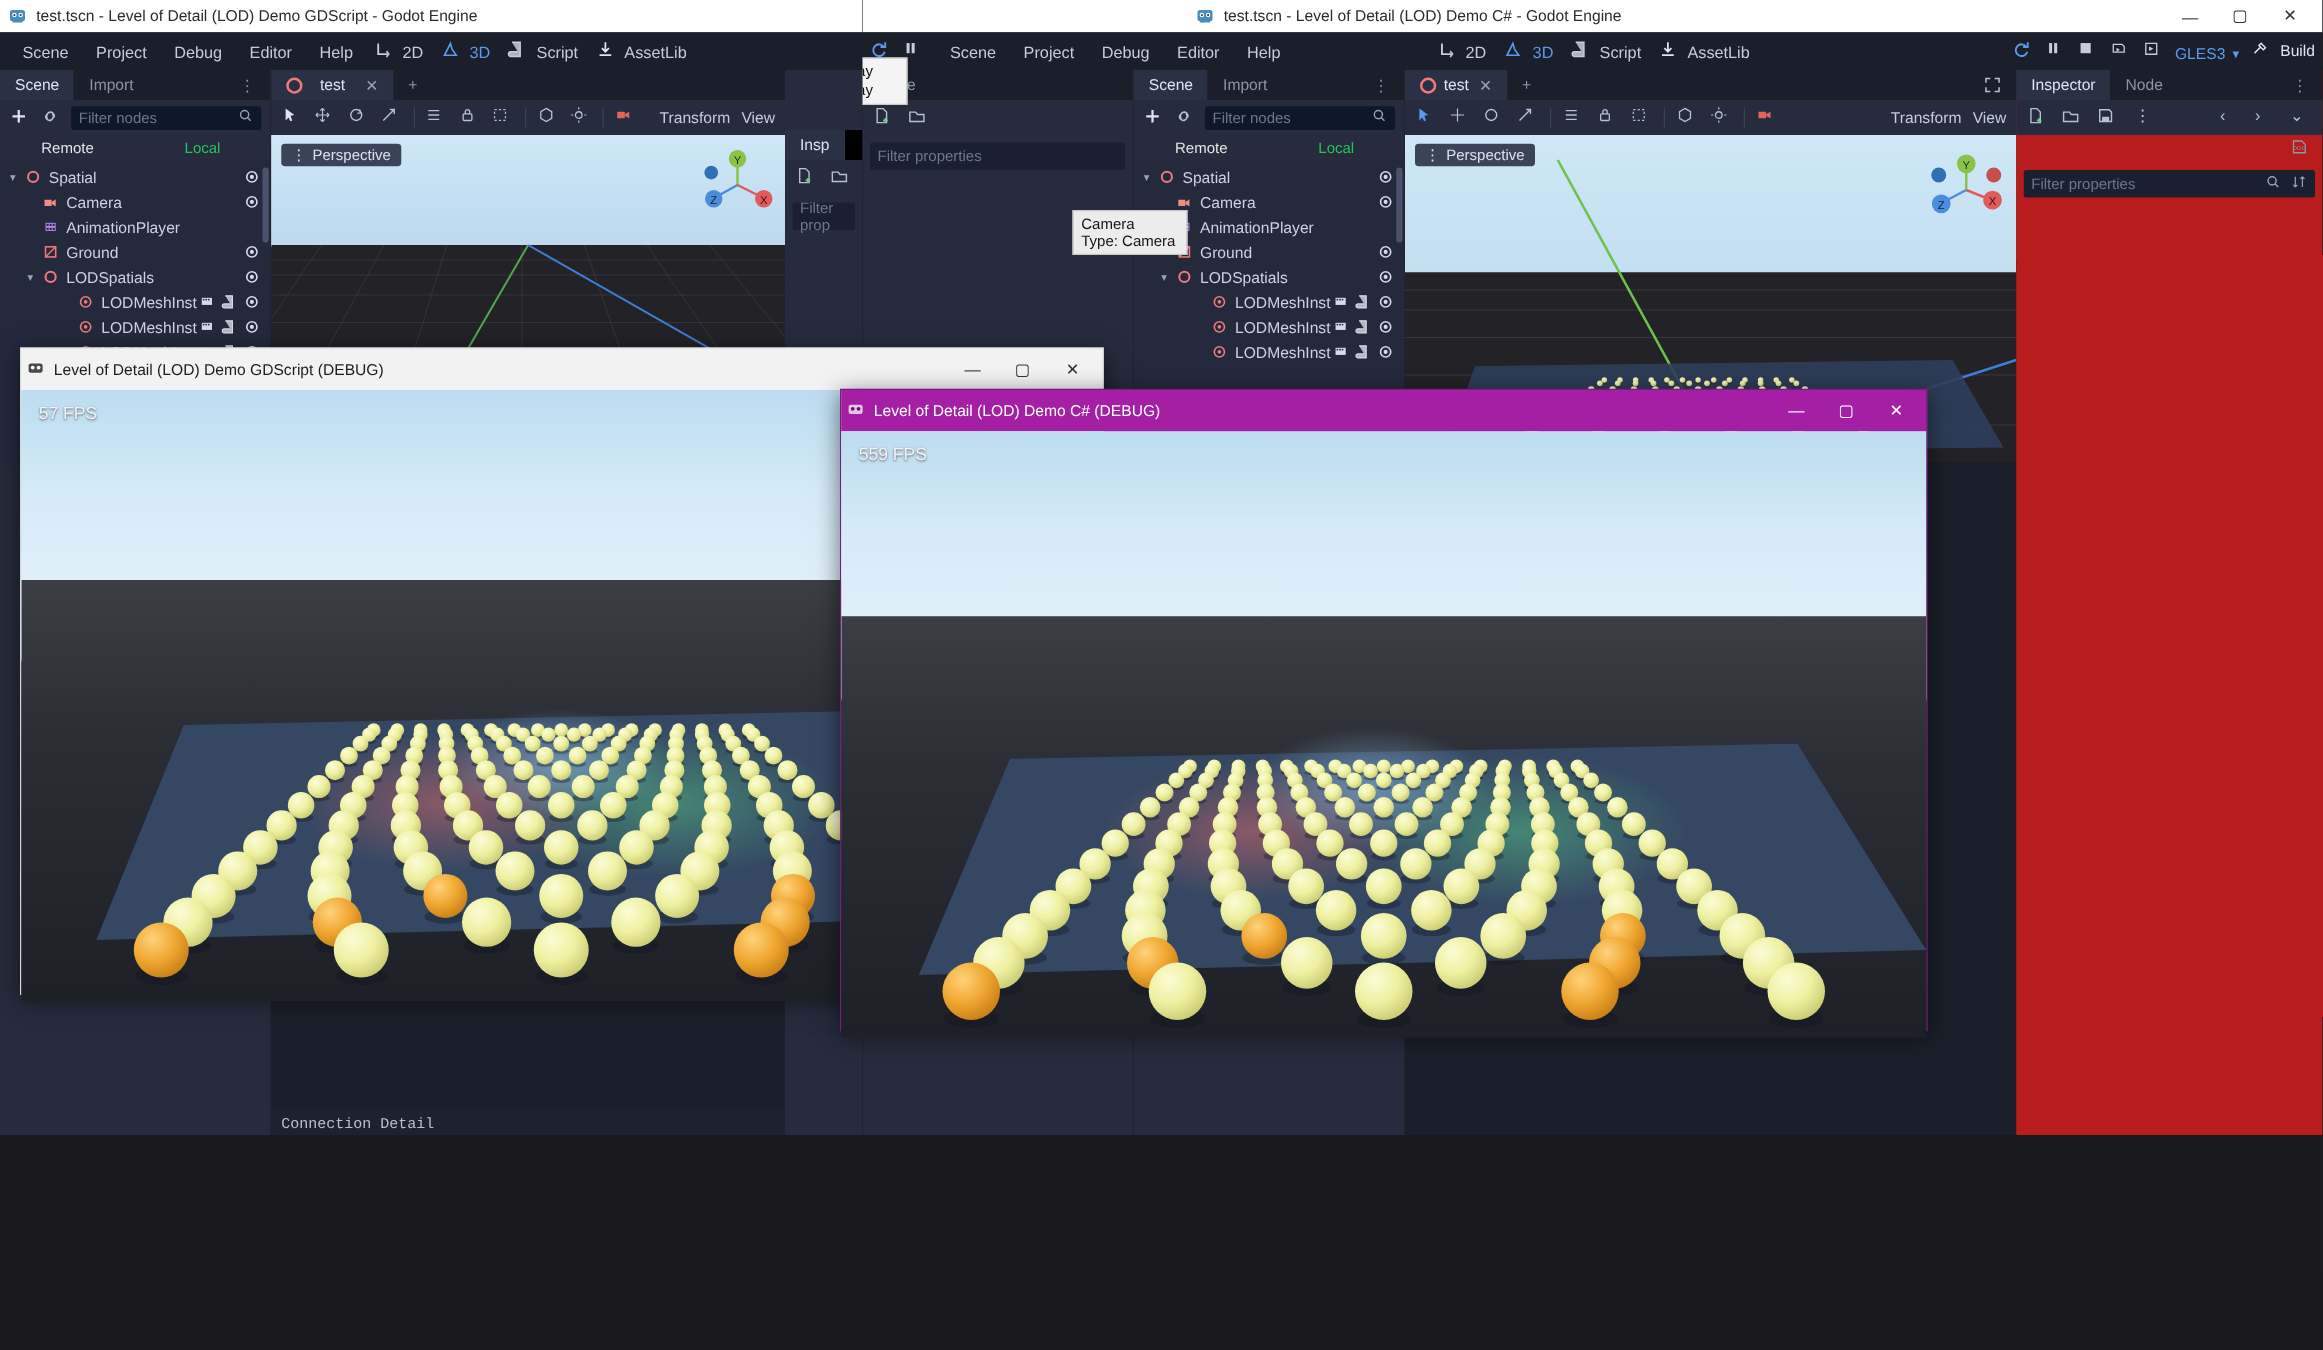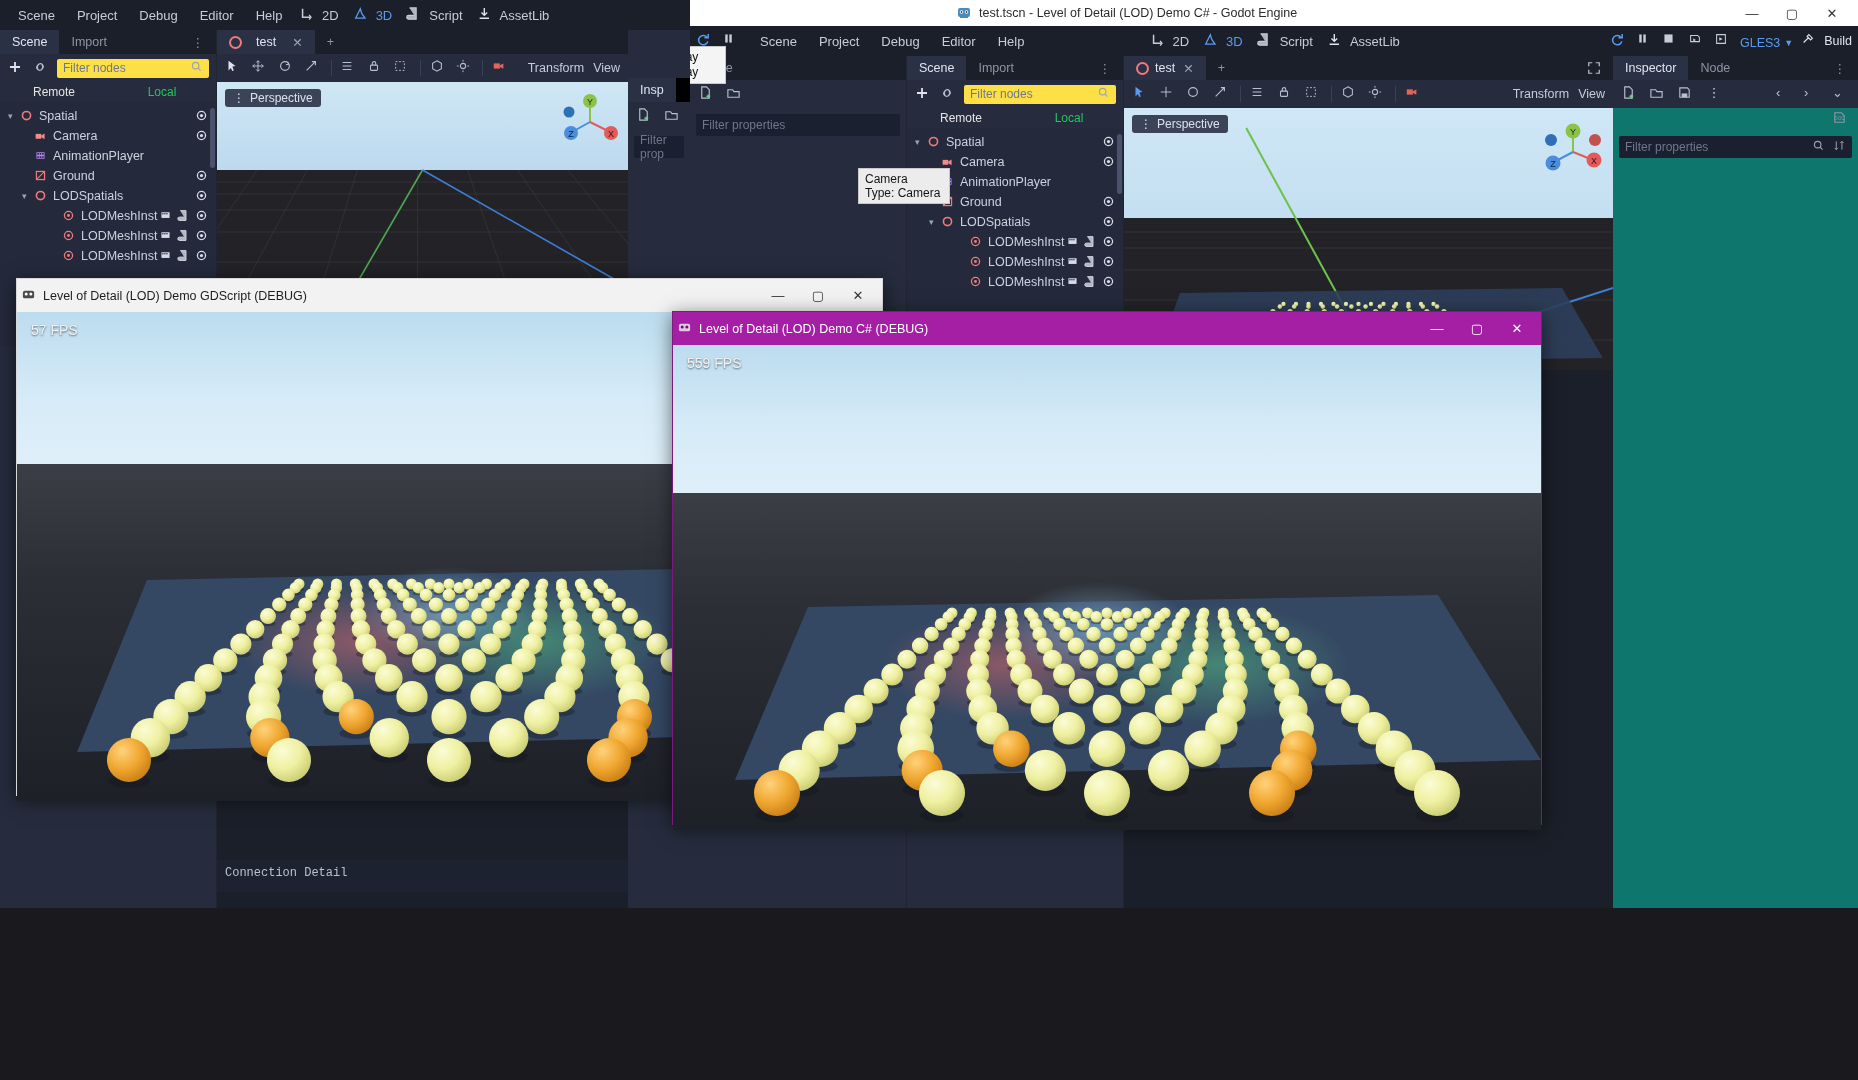--- a/index.html
+++ b/index.html
@@ -21,21 +21,21 @@
   .mi{padding:4px 10px;color:#c6ccd8;font-size:13px;border-radius:3px;}
   .center-tools{position:absolute;left:50%;transform:translateX(-50%);display:flex;align-items:flex-end;gap:14px;padding-left:48px;}
   .ct{display:flex;align-items:center;gap:5px;color:#c6ccd8;font-size:13px;}
   .ct.active{color:#5a9bf0;}
   .right-tools{position:absolute;right:6px;display:flex;align-items:flex-end;gap:8px;}
   .icobox{width:18px;height:18px;display:inline-block;position:relative;}
   .tabs{display:flex;height:24px;align-items:stretch;background:#1b1f29;}
   .tab{padding:4px 12px;font-size:12.5px;color:#8c94a6;background:#1b1f29;display:flex;align-items:center;}
   .tab.active{background:#2a3145;color:#dfe4ee;}
   .toolrow{height:28px;display:flex;align-items:center;gap:7px;padding:0 7px;background:#262c3d;}
-  .filterbox{flex:1 1 auto;height:19px;background:#fde047;border-radius:2px;display:flex;
+  .filterbox{flex:1 1 auto;height:19px;background:#0f172a;border-radius:2px;display:flex;
              align-items:center;padding:0 6px;color:#6e7party;}
   .filterbox span{color:#6e778c;font-size:12px;}
   .rl{height:20px;display:flex;background:#262c3d;font-size:12px;}
   .rl div{flex:1;text-align:center;color:#e5e5e5;line-height:20px;}
   .rl div.sel{color:#22c55e;}
   .tree{background:#242a3c;padding-top:4px;}
   .trow{height:20px;display:flex;align-items:center;font-size:12.5px;color:#ccd2de;padding-left:6px;position:relative;}
   .indent1{padding-left:8px;}
   .indent2{padding-left:22px;}
   .indent3{padding-left:50px;}
@@ -62,20 +62,33 @@
   
   .tip{position:absolute;background:#f4f4f4;color:#111;font-size:12px;
        padding:3px 6px;line-height:15px;border:1px solid #c9c9c9;z-index:60;}
   .tipdark{position:absolute;background:#ececec;color:#141414;font-size:12px;padding:3px 6px;border:1px solid #c8c8c8;z-index:60;}
   .vscroll{position:absolute;right:1px;width:5px;border-radius:3px;background:#4a536b;}
 </style>
 </head>
 <body>
 
 <div class="win" id="win-gd" style="left:0;top:0;width:690px;height:908px;">
+  <div class="titlebar">
+    <span class="tb-ico">
+      <svg viewBox="0 0 16 16" width="16" height="16">
+          <rect x="2" y="3" width="12" height="9" rx="2" fill="#478cbf"></rect>
+          <circle cx="5.5" cy="7" r="1.8" fill="#fff"></circle>
+          <circle cx="10.5" cy="7" r="1.8" fill="#fff"></circle>
+          <circle cx="5.5" cy="7" r=".9" fill="#414042"></circle>
+          <circle cx="10.5" cy="7" r=".9" fill="#414042"></circle>
+          <rect x="4" y="11" width="8" height="2" fill="#478cbf"></rect>
+        </svg>
+    </span>
+    <span class="tb-text">test.tscn - Level of Detail (LOD) Demo GDScript - Godot Engine</span>
+  </div>
   <div class="godot">
 
     <div class="menubar">
       <div class="mi">Scene</div>
       <div class="mi">Project</div>
       <div class="mi">Debug</div>
       <div class="mi">Editor</div>
       <div class="mi">Help</div>
       <div class="center-tools" style="left:58%;">
         <div class="ct">
@@ -909,21 +922,21 @@
             <text x="55" y="46" font-size="9" text-anchor="middle" fill="#3d0d0d">X</text>
           <circle cx="14" cy="45" r="7.5" fill="#4a8ddc"></circle>
             <text x="14" y="49" font-size="9" text-anchor="middle" fill="#0c2446">Z</text>
           <circle cx="12" cy="22" r="6" fill="#2f6fb5"></circle>
           <circle cx="56" cy="22" r="6" fill="#c44f4f"></circle>
         </svg>
       </div>
 
     </div>
 
-    <div class="abs" style="right:0;top:30px;width:245px;bottom:0;background:#0f766e;">
+    <div class="abs" style="right:0;top:30px;width:245px;bottom:0;background:#b91c1c;">
       <div class="tabs">
         <div class="tab active">Inspector</div>
         <div class="tab">Node</div>
         <div style="flex:1"></div>
         <div class="tab">⋮</div>
       </div>
       <div class="inspbtns">
         <span class="icobox"><svg viewBox="0 0 16 16" width="15" height="15">
               <path d="M4 2h5l3 3v9H4z" stroke="#b9c1d1" stroke-width="1.2" fill="none"></path>
               <path d="M9 12h4M11 10v4" stroke="#6ece92" stroke-width="1.4"></path>

